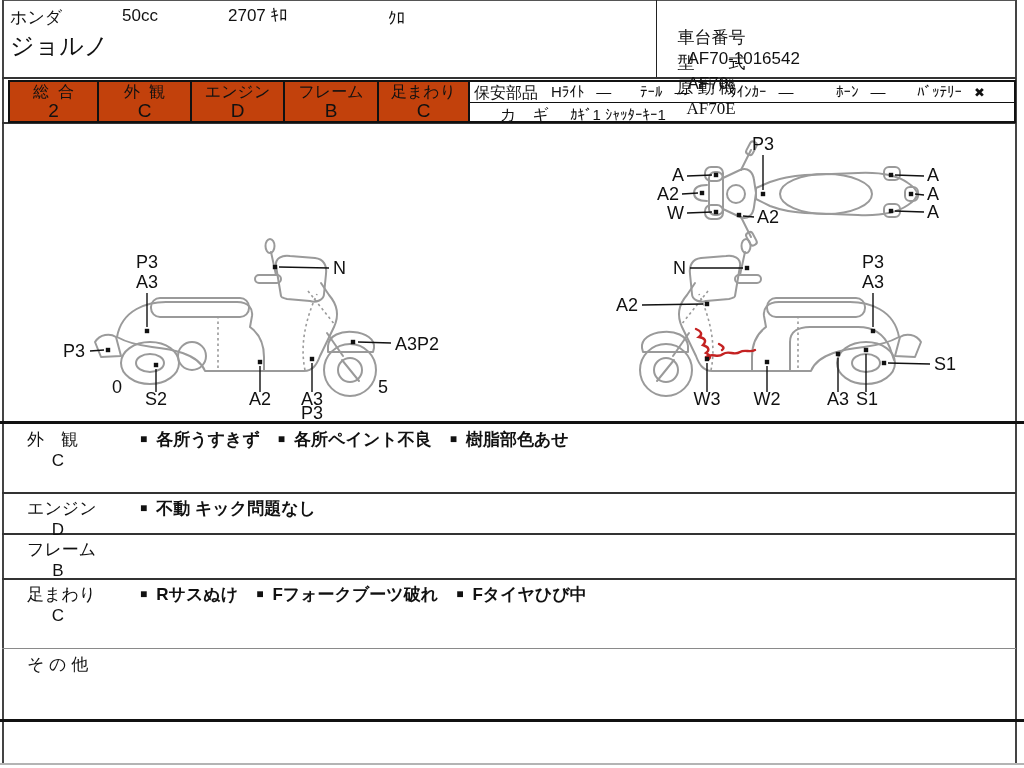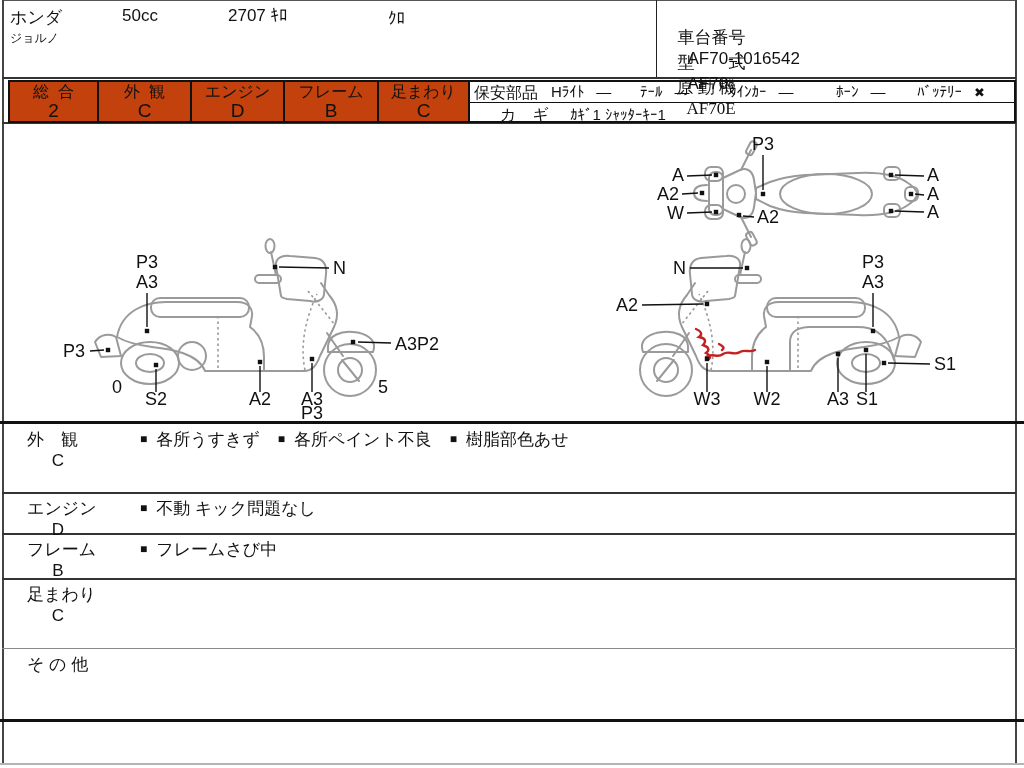--- a/index.html
+++ b/index.html
@@ -4,21 +4,21 @@
 <style>
   * { margin:0; padding:0; box-sizing:border-box; }
   html,body { width:1024px; height:768px; }
   body {
     position:relative; background:#ffffff; color:#111;
     font-family:"Liberation Sans","DejaVu Sans",sans-serif;
     overflow:hidden;
   }
   .abs { position:absolute; }
   .t17 { font-size:17px; white-space:pre; }
-  .t18 { font-size:12px; white-space:pre;text-align:right; }
+  .t18 { font-size:24px; white-space:pre;text-align:right; }
   
   .vline { position:absolute; width:1.5px; background:#444; }
   .hline { position:absolute; height:1.5px; background:#333; }
   .hthick { position:absolute; height:2.5px; background:#111; }
   .hlight { position:absolute; height:1px; background:#8a8a8a; }
   .hedge { position:absolute; height:2px; background:#b4b4b4; }
   
   .grade-box {
     position:absolute; top:0; height:43px; border:2px solid #111; background:#c2410c;
     display:flex; flex-direction:column; align-items:center; justify-content:space-between;
@@ -34,21 +34,21 @@
   .safety-item { position:absolute; top:1px; font-size:15px; white-space:pre; }
   .safety-item .status { margin-left:12px; }
   .safety-item .st-x { font-weight:bold; font-size:13px; }
   .key-label { position:absolute; left:22px; top:1px; font-size:16px; white-space:pre; }
   .key-value { position:absolute; left:92px; top:2px; font-size:15px; white-space:pre; }
   
   .section-row { position:absolute; left:0; width:1016px; }
   .sec-label { position:absolute; left:27px; top:5px; font-size:17px; white-space:pre; }
   .sec-grade { position:absolute; left:27px; top:28px; width:62px; text-align:center; font-size:17px; }
   .sec-items { position:absolute; left:140px; top:5px; display:flex; gap:18px; }
-  .sec-item { font-size:17px; white-space:pre; }
+  .sec-item { font-size:17px; white-space:pre;font-weight:bold; }
   .sec-item .bullet { font-size:12px; margin-right:9px; position:relative; top:-2px; }
   
   #diag { position:absolute; left:0; top:123px; }
   .oln { fill:none; stroke:#9a9a9a; stroke-width:2; stroke-linecap:round; stroke-linejoin:round; }
   .dotl { fill:none; stroke:#9a9a9a; stroke-width:1.6; stroke-dasharray:2.5 3; }
   .ldr { stroke:#111; stroke-width:1.4; }
   .dmg { fill:none; stroke:#c42222; stroke-width:2.4; stroke-linecap:round; }
   .dlabel { font-size:18px; fill:#111; font-family:"Liberation Sans","DejaVu Sans",sans-serif; }
 </style>
 </head>
@@ -282,24 +282,26 @@
     <div class="section-row" style="top: 492px; height: 41px;">
       <span class="sec-label">エンジン</span>
       <span class="sec-grade">D</span>
       <div class="sec-items">
         <span class="sec-item"><span class="bullet">■</span><span>不動 キック問題なし</span></span>
       </div>
     </div>
     <div class="section-row" style="top: 533px; height: 45px;">
       <span class="sec-label">フレーム</span>
       <span class="sec-grade">B</span>
-      <div class="sec-items">
-        <span class="sec-item"><span class="bullet">■</span><span>フレームさび中</span></span>
-      </div>
     </div>
     <div class="section-row" style="top: 578px; height: 70px;">
       <span class="sec-label">足まわり</span>
       <span class="sec-grade">C</span>
+      <div class="sec-items">
+        <span class="sec-item"><span class="bullet">■</span><span>Rサスぬけ</span></span>
+        <span class="sec-item"><span class="bullet">■</span><span>Fフォークブーツ破れ</span></span>
+        <span class="sec-item"><span class="bullet">■</span><span>Fタイヤひび中</span></span>
+      </div>
     </div>
     <div class="section-row" style="top: 648px; height: 57px;">
       <span class="sec-label">そ の 他</span>
     </div>
   </div>
 
 </body></html>

